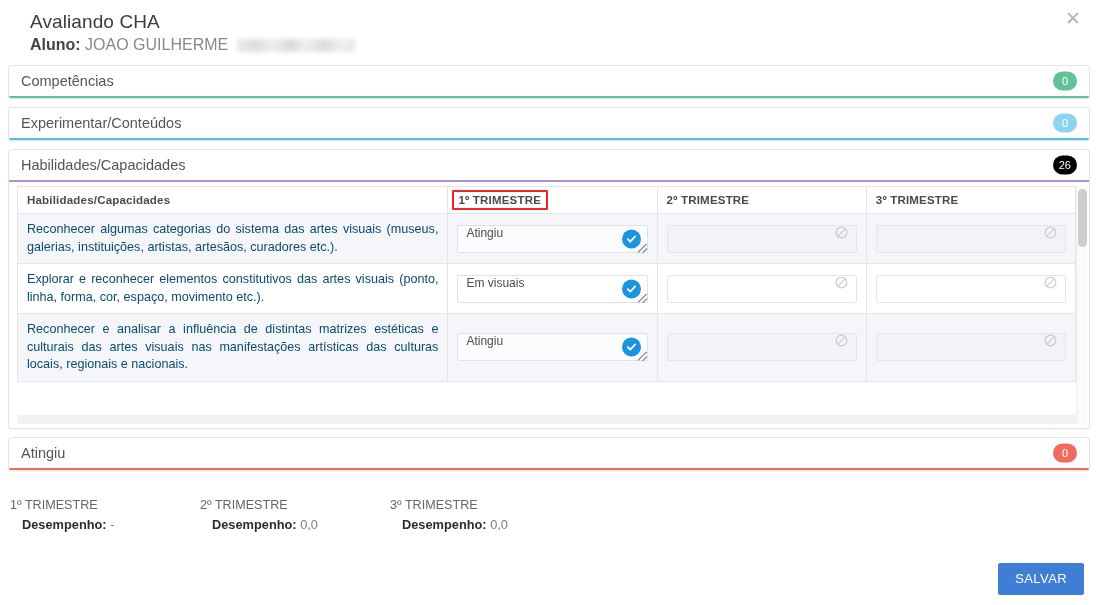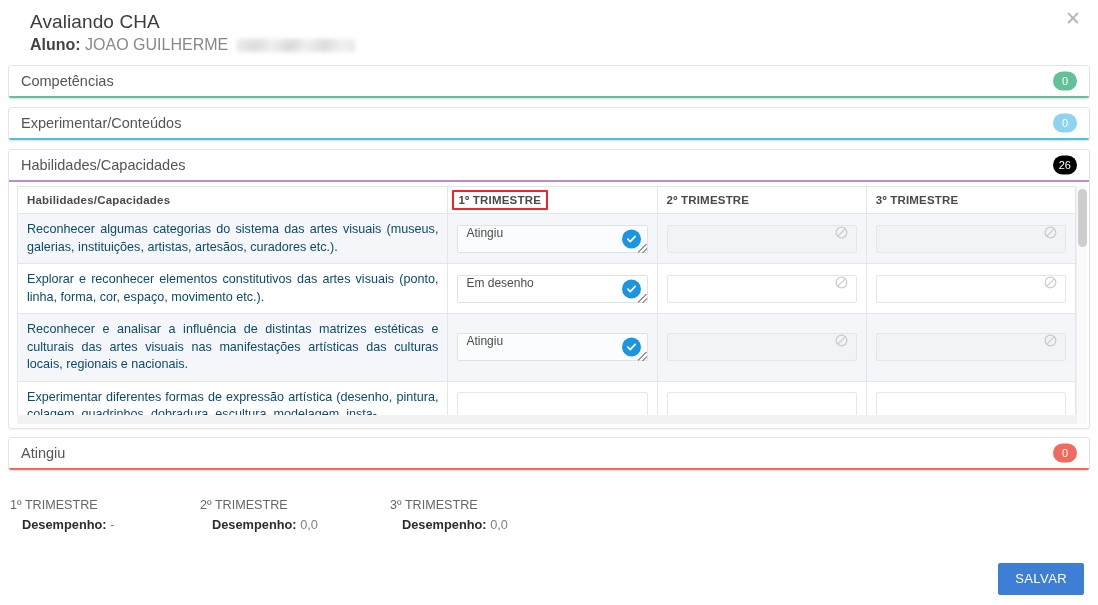--- a/index.html
+++ b/index.html
@@ -244,21 +244,21 @@
                         <line x1="3.6" y1="12.4" x2="12.4" y2="3.6" stroke="#bdbdbd" stroke-width="1.5"></line>
                       </svg>
                   </div>
                 </td>
               </tr>
 
               <tr class="even">
                 <td class="desc">Explorar e reconhecer elementos constitutivos das artes visuais (ponto, linha, forma, cor, espaço, movimento etc.).</td>
                 <td class="cell">
                   <div class="field filled">
-                    <span>Em desenho</span>
+                    <span>Em visuais</span>
                     <span class="check-badge">
                       <svg width="11" height="11" viewBox="0 0 12 12">
                           <path d="M2 6.2 L4.6 8.8 L10 3.2" stroke="#fff" stroke-width="1.9" fill="none" stroke-linecap="round" stroke-linejoin="round"></path>
                         </svg>
                     </span>
                     <span class="resize-grip"></span>
                   </div>
                 </td>
                 <td class="cell">
                   <div class="field blank">
@@ -302,32 +302,20 @@
                 <td class="cell">
                   <div class="field blank">
                     <svg class="blocked-icon" viewBox="0 0 16 16">
                         <circle cx="8" cy="8" r="6.6" fill="none" stroke="#bdbdbd" stroke-width="1.5"></circle>
                         <line x1="3.6" y1="12.4" x2="12.4" y2="3.6" stroke="#bdbdbd" stroke-width="1.5"></line>
                       </svg>
                   </div>
                 </td>
               </tr>
 
-              <tr class="even">
-                <td class="desc">Experimentar diferentes formas de expressão artística (desenho, pintura, colagem, quadrinhos, dobradura, escultura, modelagem, insta-</td>
-                <td class="cell">
-                  <div class="field blank"></div>
-                </td>
-                <td class="cell">
-                  <div class="field blank"></div>
-                </td>
-                <td class="cell">
-                  <div class="field blank"></div>
-                </td>
-              </tr>
             </tbody>
           </table>
           <div class="hbar"></div>
         </div>
         <div class="vbar">
           <div class="vthumb"></div>
         </div>
       </div>
     </div>
 

